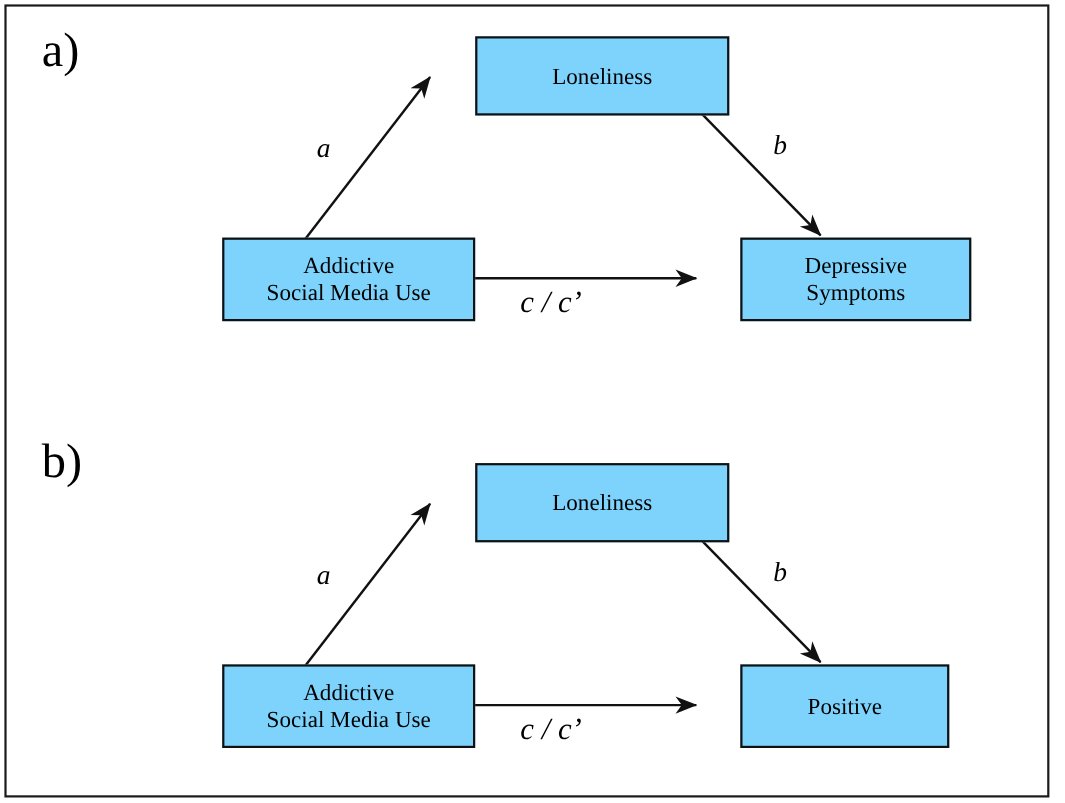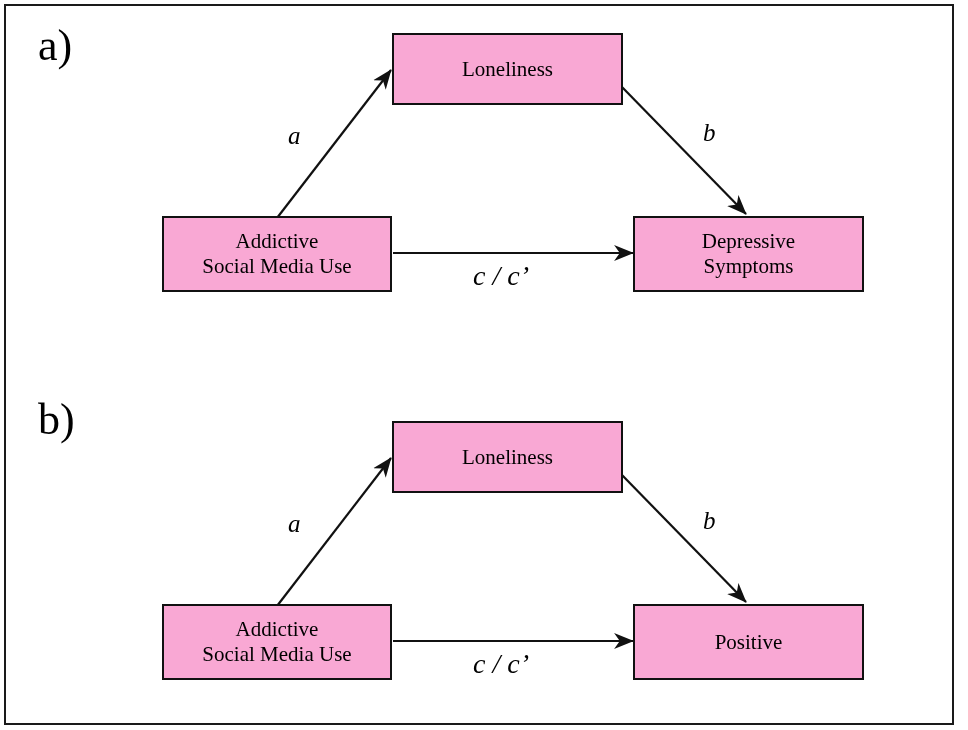--- a/index.html
+++ b/index.html
@@ -38,32 +38,33 @@
     font-size: 44px;
     line-height: 44px;
     font-weight: 400;
     color: #000000;
     letter-spacing: 0px;
   }
 
   .node-box {
     position: absolute;
     border: 2.5px solid #111111;
-    background: #f9a8d4;
+    background: #7dd3fc;
     box-sizing: border-box;
     display: flex;
     flex-direction: column;
     align-items: center;
     justify-content: center;
     text-align: center;
     font-size: 21px;
     line-height: 25px;
     font-family: "Liberation Serif", "DejaVu Serif", serif;
     color: #000000;
     padding: 0 4px;
+    margin-left: 40px;
   }
   .node-box .line { display: block; white-space: nowrap; }
 
   .path-label {
     position: absolute;
     font-family: "Liberation Serif", "DejaVu Serif", serif;
     font-style: italic;
     font-size: 25px;
     line-height: 25px;
     color: #000000;
@@ -106,21 +107,21 @@
 
     <div class="node-box" style="left:156px; top:210px; width:230px; height:76px;">
       <span class="line">Addictive</span>
       <span class="line">Social Media Use</span>
     </div>
 
     <div class="node-box" style="left:386px; top:27px; width:231px; height:72px;">
       <span class="line">Loneliness</span>
     </div>
 
-    <div class="node-box" style="left:627px; top:210px; width:231px; height:76px;">
+    <div class="node-box" style="left:627px; top:210px; width:210px; height:76px;">
       <span class="line">Depressive</span>
       <span class="line">Symptoms</span>
     </div>
 
     <div class="path-label" style="left:282px; top:117px;">a</div>
     <div class="path-label" style="left:697px; top:114px;">b</div>
     <div class="path-label small" style="left:467px; top:257px;">c / c’</div>
   </div>
 
   <div class="panel" id="panel-b">
@@ -143,21 +144,21 @@
 
     <div class="node-box" style="left:156px; top:228px; width:230px; height:76px;">
       <span class="line">Addictive</span>
       <span class="line">Social Media Use</span>
     </div>
 
     <div class="node-box" style="left:386px; top:45px; width:231px; height:72px;">
       <span class="line">Loneliness</span>
     </div>
 
-    <div class="node-box" style="left:627px; top:228px; width:231px; height:76px;">
+    <div class="node-box" style="left:627px; top:228px; width:190px; height:76px;">
       <span class="line">Positive</span>
     </div>
 
     <div class="path-label" style="left:282px; top:135px;">a</div>
     <div class="path-label" style="left:697px; top:132px;">b</div>
     <div class="path-label small" style="left:467px; top:275px;">c / c’</div>
   </div>
 
 </div>
 

